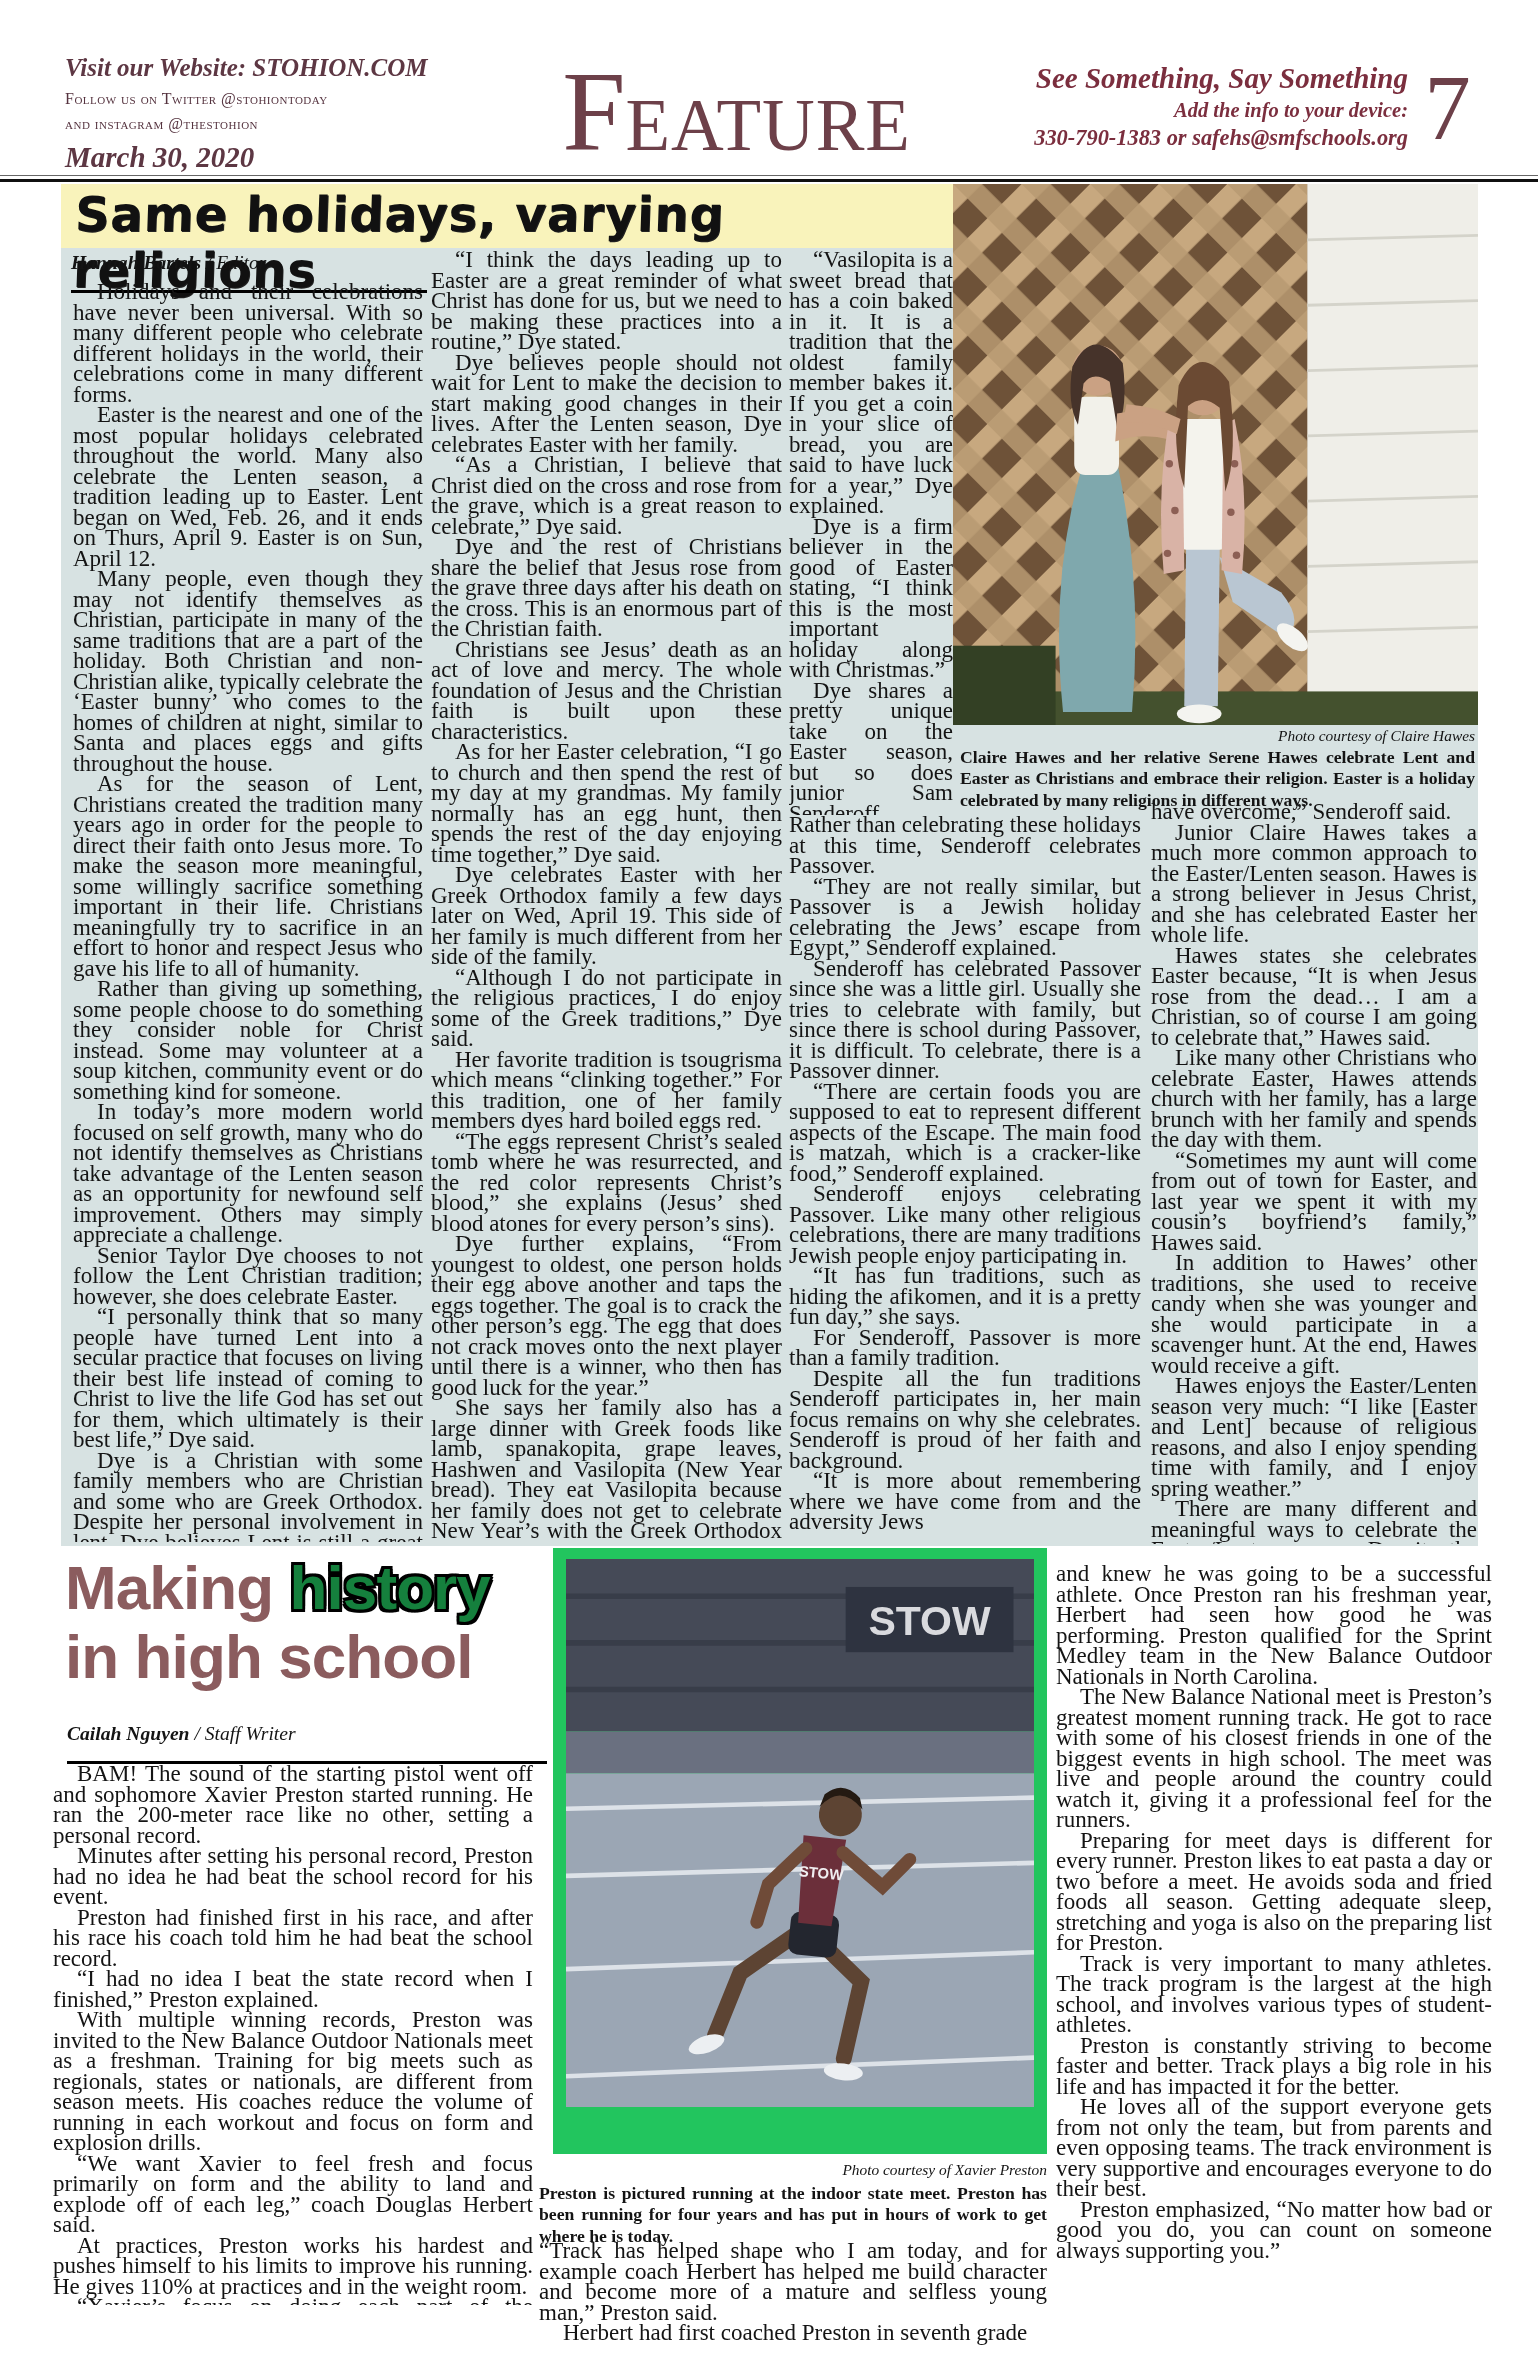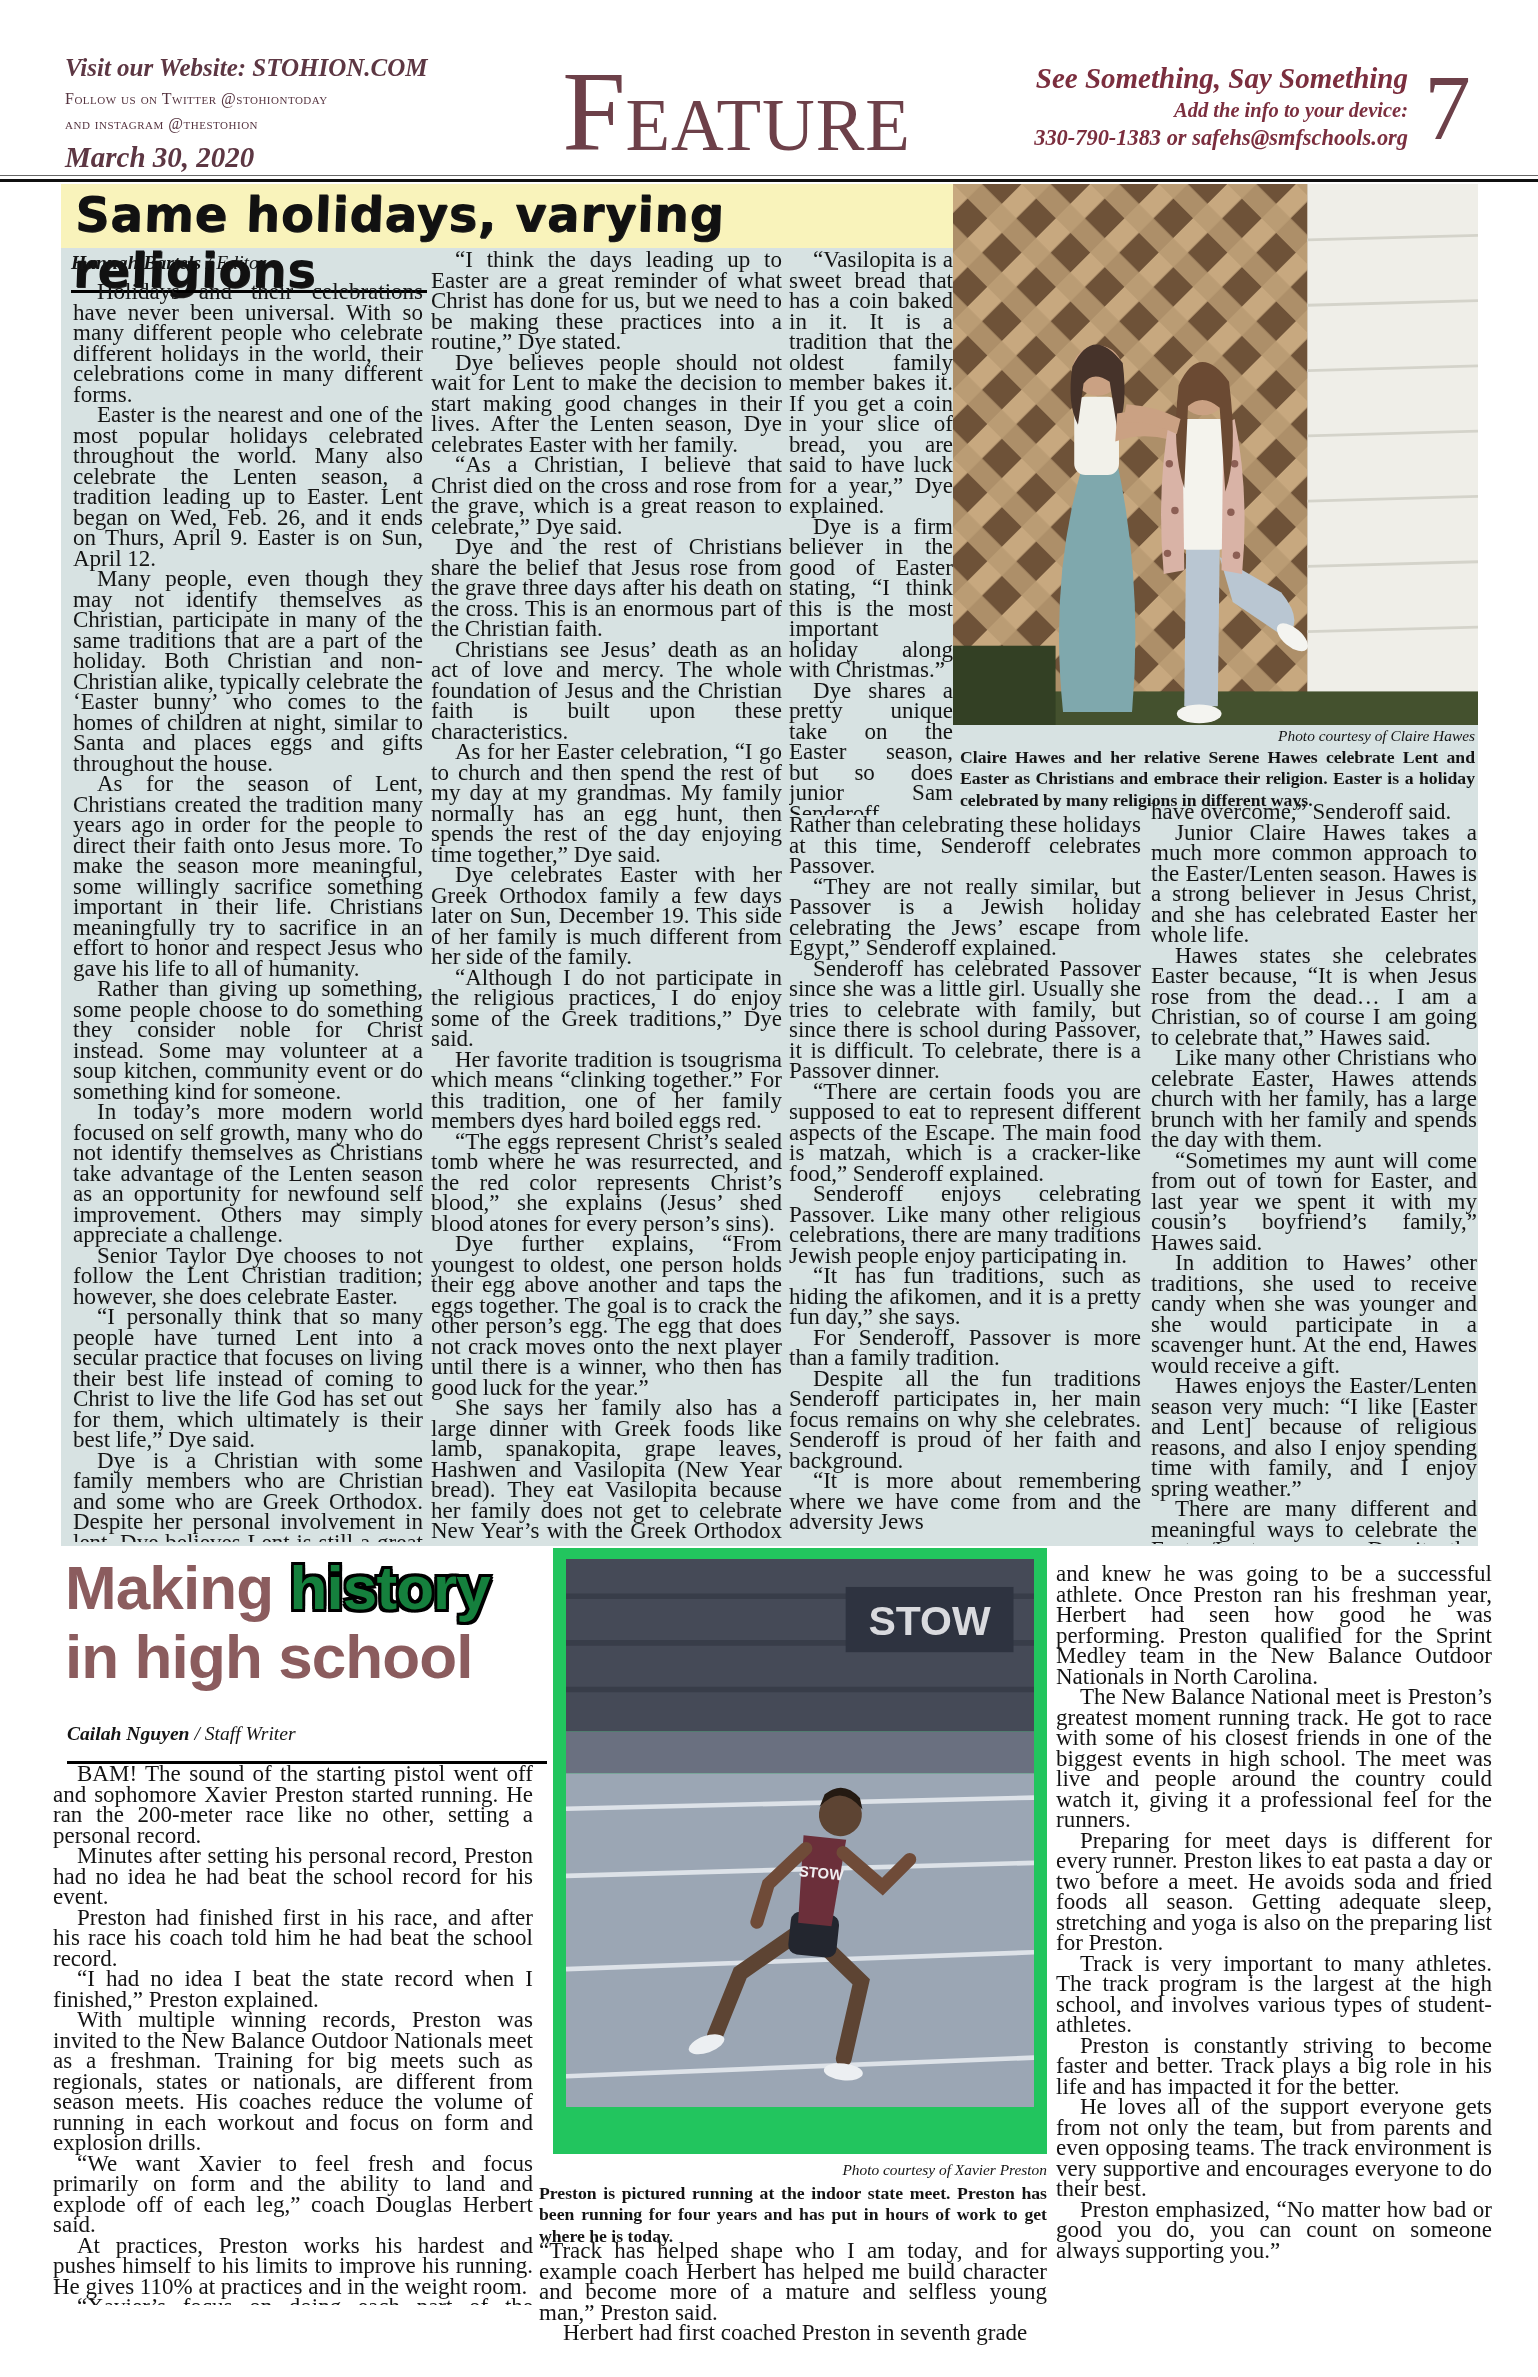--- a/index.html
+++ b/index.html
@@ -160,21 +160,21 @@
       <p class="para">“I personally think that so many people have turned Lent into a secular practice that focuses on living their best life instead of coming to Christ to live the life God has set out for them, which ultimately is their best life,” Dye said.</p>
       <p class="para">Dye is a Christian with some family members who are Christian and some who are Greek Orthodox. Despite her personal involvement in lent, Dye believes Lent is still a great tradition.</p>
     </div>
   <div class="abs a1-col2 bodytext">
       <p class="para">“I think the days leading up to Easter are a great reminder of what Christ has done for us, but we need to be making these practices into a routine,” Dye stated.</p>
       <p class="para">Dye believes people should not wait for Lent to make the decision to start making good changes in their lives. After the Lenten season, Dye celebrates Easter with her family.</p>
       <p class="para">“As a Christian, I believe that Christ died on the cross and rose from the grave, which is a great reason to celebrate,” Dye said.</p>
       <p class="para">Dye and the rest of Christians share the belief that Jesus rose from the grave three days after his death on the cross. This is an enormous part of the Christian faith.</p>
       <p class="para">Christians see Jesus’ death as an act of love and mercy. The whole foundation of Jesus and the Christian faith is built upon these characteristics.</p>
       <p class="para">As for her Easter celebration, “I go to church and then spend the rest of my day at my grandmas. My family normally has an egg hunt, then spends the rest of the day enjoying time together,” Dye said.</p>
-      <p class="para">Dye celebrates Easter with her Greek Orthodox family a few days later on Sun, December 19. This side of her family is much different from her side of the family.</p>
+      <p class="para">Dye celebrates Easter with her Greek Orthodox family a few days later on Wed, April 19. This side of her family is much different from her side of the family.</p>
       <p class="para">“Although I do not participate in the religious practices, I do enjoy some of the Greek traditions,” Dye said.</p>
       <p class="para">Her favorite tradition is tsougrisma which means “clinking together.” For this tradition, one of her family members dyes hard boiled eggs red.</p>
       <p class="para">“The eggs represent Christ’s sealed tomb where he was resurrected, and the red color represents Christ’s blood,” she explains (Jesus’ shed blood atones for every person’s sins).</p>
       <p class="para">Dye further explains, “From youngest to oldest, one person holds their egg above another and taps the eggs together. The goal is to crack the other person’s egg. The egg that does not crack moves onto the next player until there is a winner, who then has good luck for the year.”</p>
       <p class="para">She says her family also has a large dinner with Greek foods like lamb, spanakopita, grape leaves, Hashwen and Vasilopita (New Year bread). They eat Vasilopita because her family does not get to celebrate New Year’s with the Greek Orthodox family until Easter, typically.</p>
     </div>
   <div class="abs a1-col3n bodytext">
       <p class="para">“Vasilopita is a sweet bread that has a coin baked in it. It is a tradition that the oldest family member bakes it. If you get a coin in your slice of bread, you are said to have luck for a year,” Dye explained.</p>
       <p class="para">Dye is a firm believer in the good of Easter stating, “I think this is the most important holiday along with Christmas.”</p>
       <p class="para">Dye shares a pretty unique take on the Easter season, but so does junior Sam Senderoff. Senderoff does not celebrate Lent or Easter because she is Jewish.</p>

